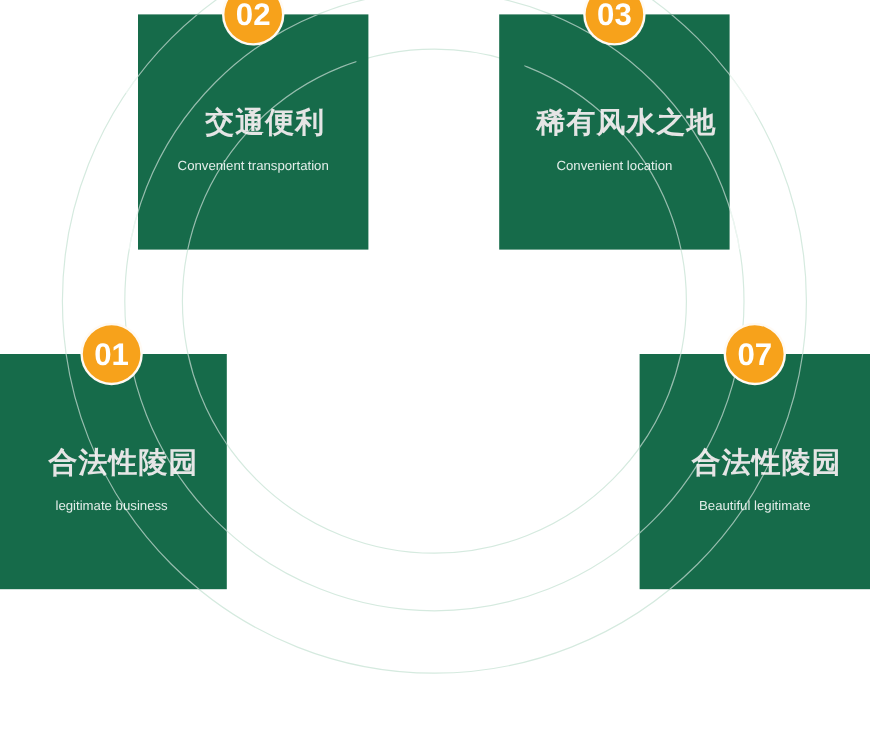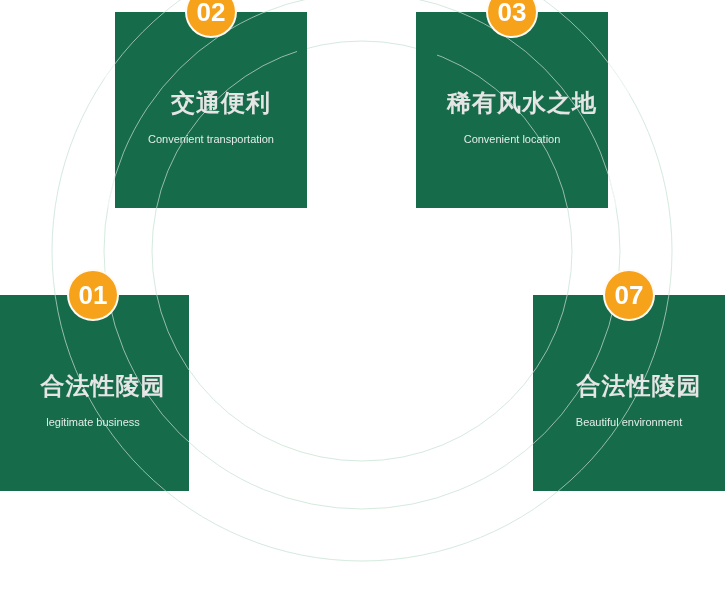--- a/index.html
+++ b/index.html
@@ -116,21 +116,21 @@
     </div>
     <div class="card-title">合法性陵园</div>
     <div class="card-subtitle">legitimate business</div>
   </div>
 
   <div class="card card-04">
     <div class="badge">
       <span>07</span>
     </div>
     <div class="card-title">合法性陵园</div>
-    <div class="card-subtitle">Beautiful environment</div>
+    <div class="card-subtitle">Beautiful legitimate</div>
   </div>
 
   <svg class="arcs arcs-over" width="725" height="616" viewBox="0 0 725 616">
     <defs>
       <clipPath id="cards-clip">
         <rect x="105" y="12" width="192" height="196"></rect>
         <rect x="437" y="12" width="192" height="196"></rect>
         <rect x="-3" y="295" width="192" height="196"></rect>
         <rect x="533" y="295" width="192" height="196"></rect>
       </clipPath>

